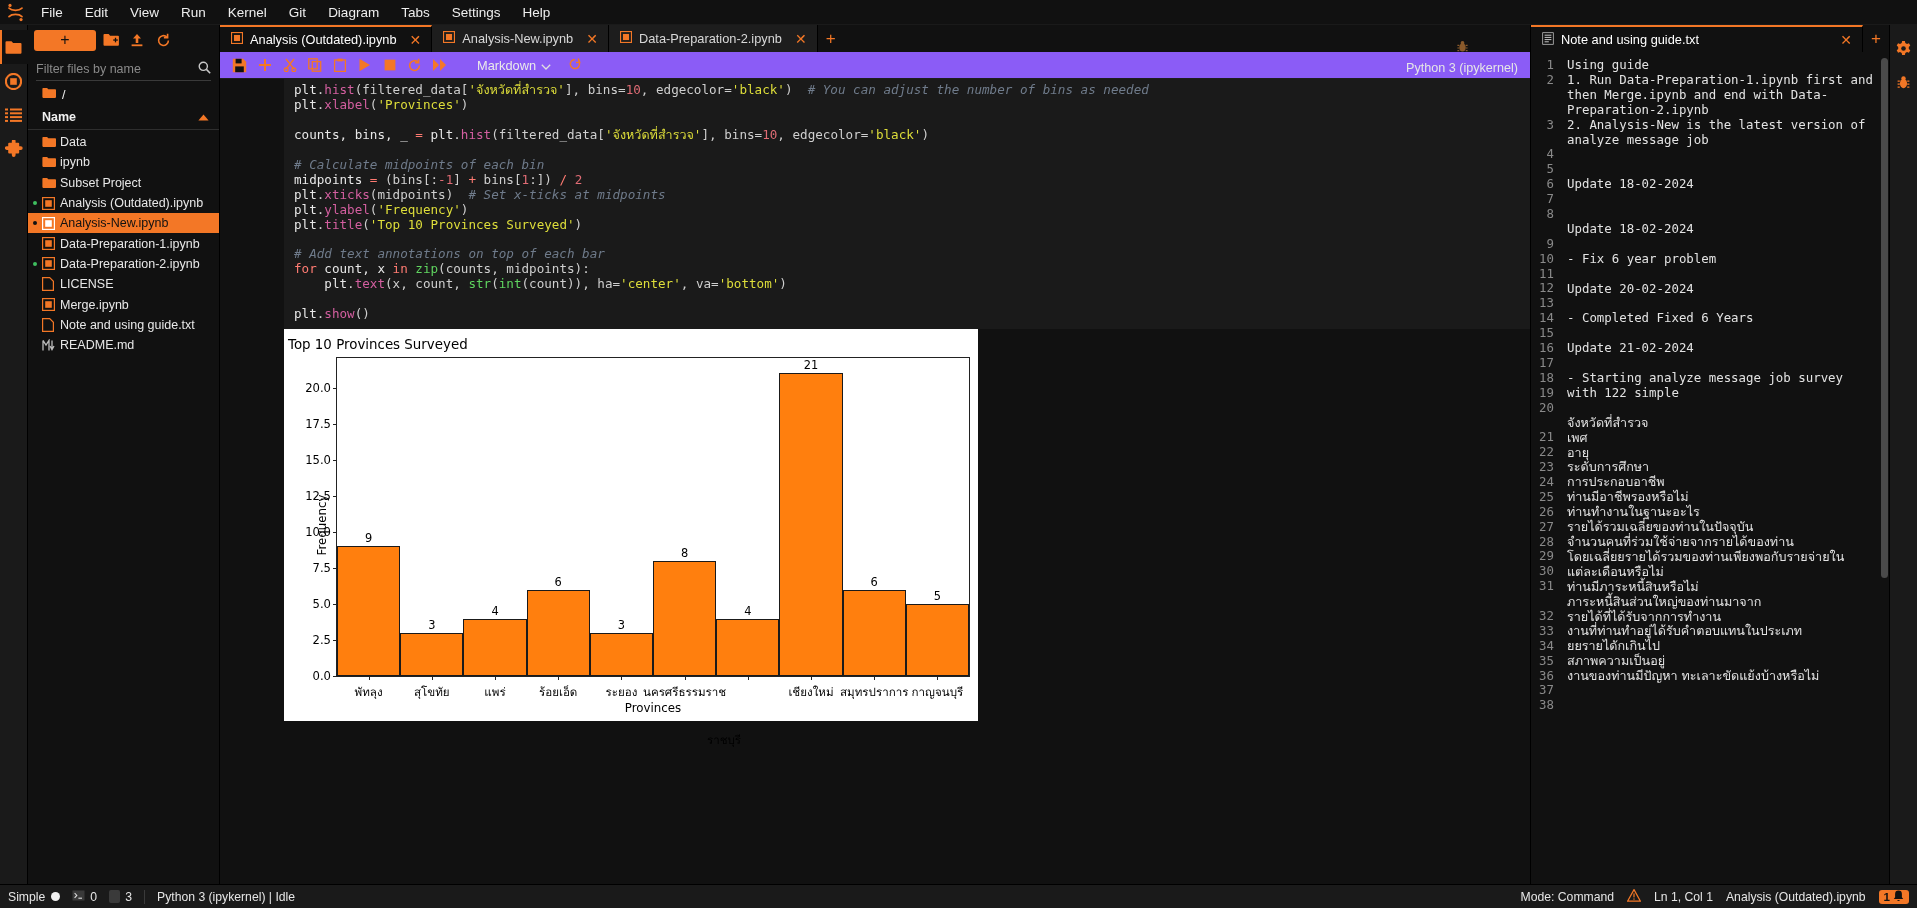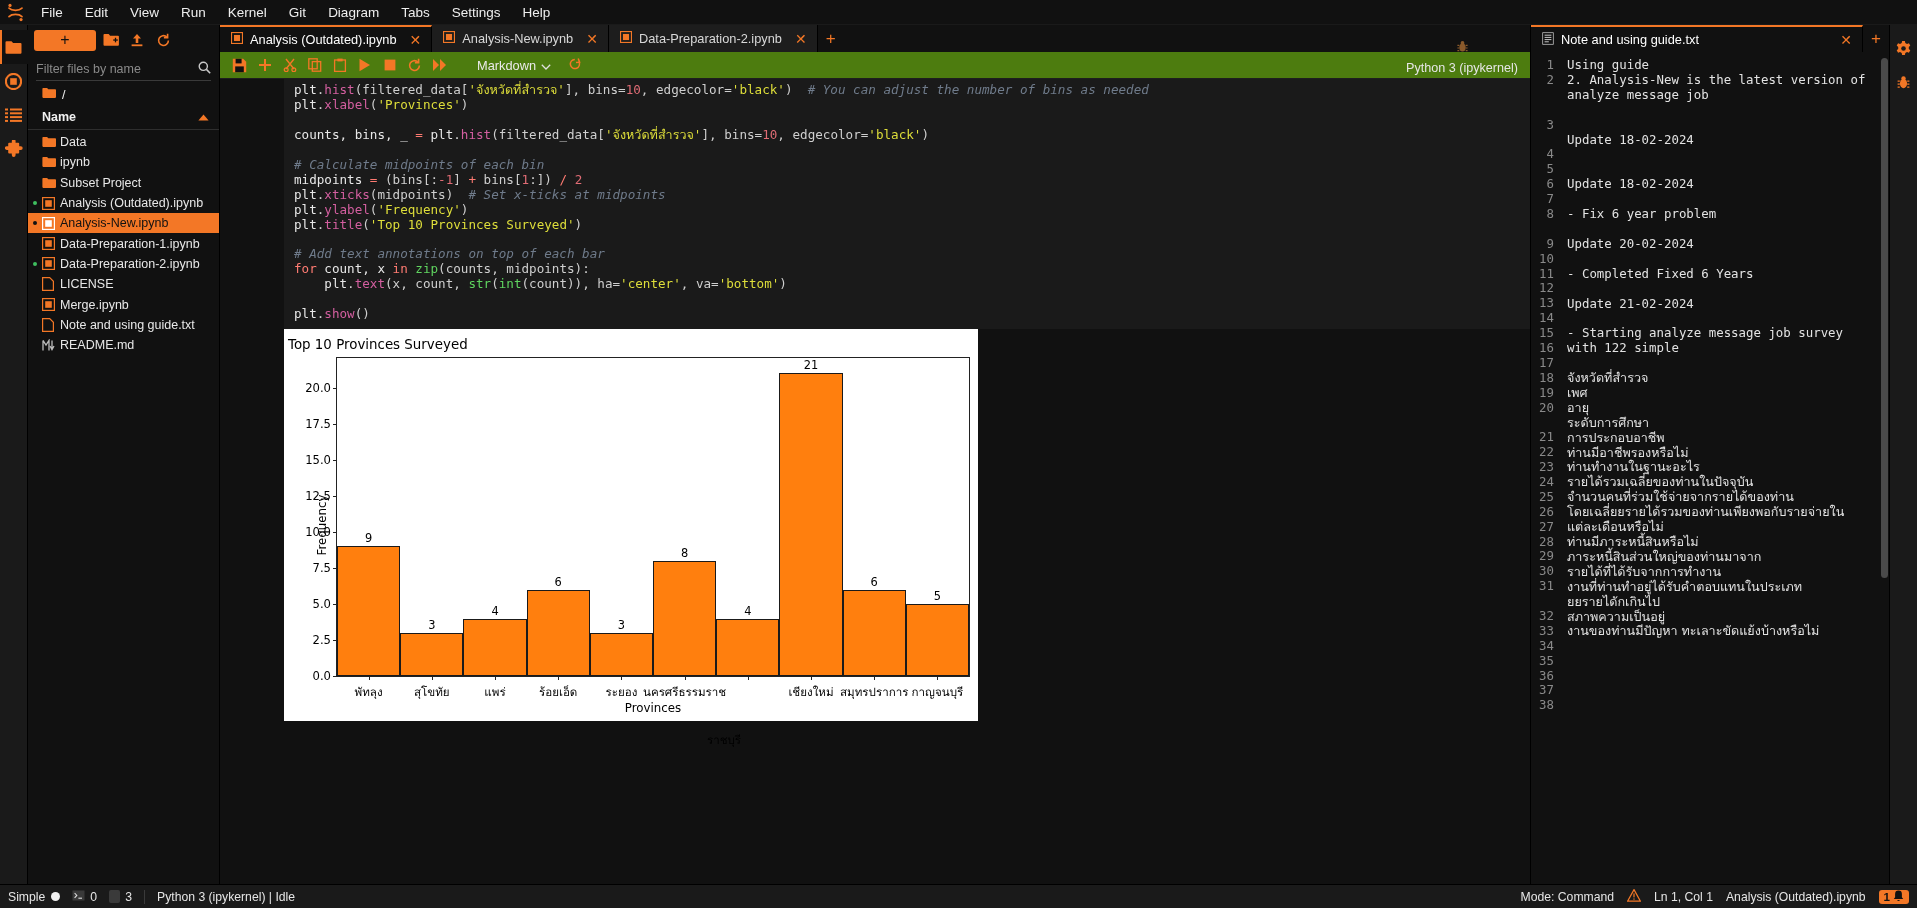--- a/index.html
+++ b/index.html
@@ -96,21 +96,21 @@
     font-size: 12.8px; background: #1d1d1d; color: #d8d8d8; cursor: pointer;
     border-right: 1px solid #000; max-width: 230px; white-space: nowrap;
   }
   .tab.active { background: #111111; color: #ffffff; border-top: 2px solid #f37726; padding-top:0; }
   .tab .tabclose { color: #f37726; font-size: 14px; margin-left: 6px; line-height: 1; }
   .tab-add { width: 26px; height: 27px; display:flex; align-items:center; justify-content:center;
              color:#f37726; font-size:17px; cursor:pointer; }
 
   .nbtoolbar {
     height: 27px; display: flex; align-items: center; gap: 2px; padding: 0 8px;
-    background: #4d7c0f; flex:0 0 27px; border-bottom: 1px solid #1e1e1e;
+    background: #8b5cf6; flex:0 0 27px; border-bottom: 1px solid #1e1e1e;
   }
   .tb-btn { width: 23px; height: 23px; display: flex; align-items:center; justify-content:center; cursor:pointer; }
   .tb-sep { width: 10px; }
   .celltype {
     display:flex; align-items:center; gap:5px; font-size:12.8px; color:#eaeaea; margin-left:8px;
     cursor:pointer; padding: 1px 4px;
   }
   .nbtoolbar-right { margin-left:auto; display:flex; align-items:center; gap:4px; padding-right:4px;flex-direction:column;}
   .kernel-name { font-size: 12.6px; color: #e6e6e6; }
   .kernel-idle {
@@ -695,20 +695,21 @@
             <div style="height: 14.9px; line-height: 14.9px;">32</div>
             <div style="height: 14.9px; line-height: 14.9px;">33</div>
             <div style="height: 14.9px; line-height: 14.9px;">34</div>
             <div style="height: 14.9px; line-height: 14.9px;">35</div>
             <div style="height: 14.9px; line-height: 14.9px;">36</div>
             <div style="height: 14.9px; line-height: 14.9px;">37</div>
             <div style="height: 14.9px; line-height: 14.9px;">38</div>
           </div>
         <div class="ed-content" id="ed-content">
             <div class="ed-line">Using guide</div>
+            <div class="ed-line">1. Run Data-Preparation-1.ipynb first and then Merge.ipynb and end with Data-Preparation-2.ipynb</div>
             <div class="ed-line">2. Analysis-New is the latest version of analyze message job</div>
             <div class="ed-line">&nbsp;</div>
             <div class="ed-line">&nbsp;</div>
             <div class="ed-line">Update 18-02-2024</div>
             <div class="ed-line">&nbsp;</div>
             <div class="ed-line">&nbsp;</div>
             <div class="ed-line">Update 18-02-2024</div>
             <div class="ed-line">&nbsp;</div>
             <div class="ed-line">- Fix 6 year problem</div>
             <div class="ed-line">&nbsp;</div>

